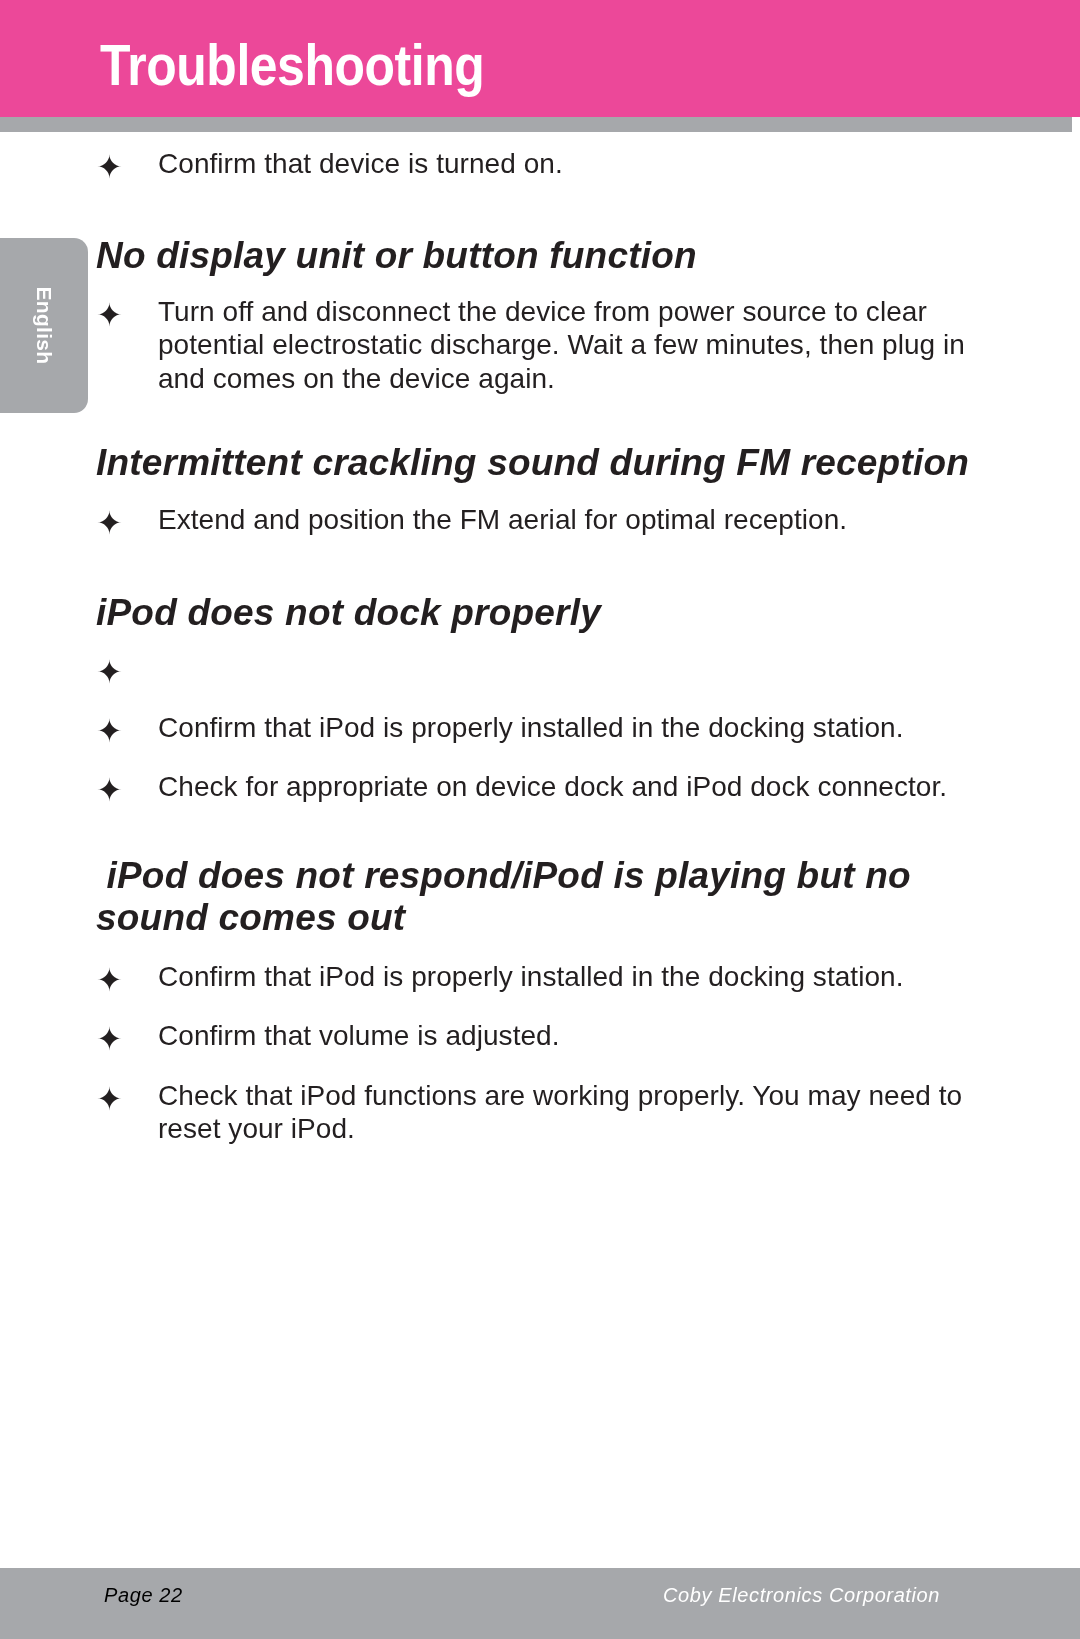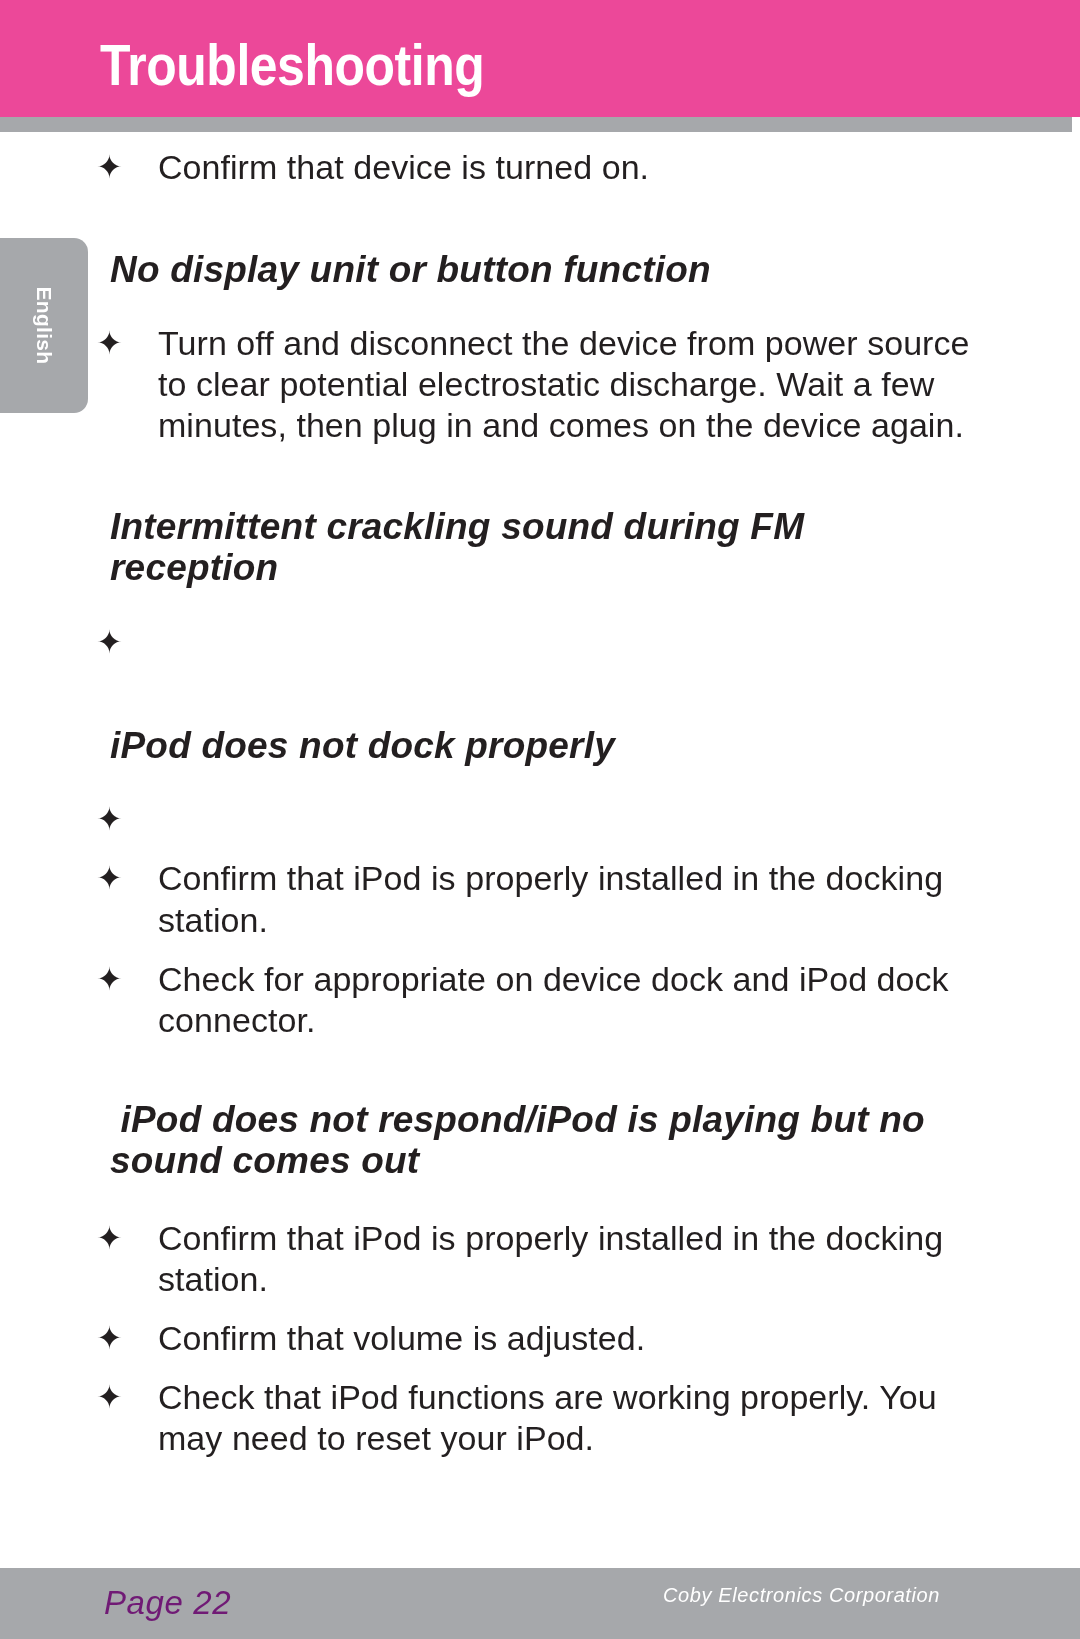--- a/index.html
+++ b/index.html
@@ -87,21 +87,21 @@
   }
 
   .section-heading {
     color: #231f20;
     font-family: "Liberation Sans Narrow", "Liberation Sans", sans-serif;
     font-style: italic;
     font-weight: bold;
     font-size: 37px;
     line-height: 1.12;
     letter-spacing: 0.2px;
-    margin: 14px;
+    margin: 0;
     padding: 0 95px 0 96px;
     white-space: pre-wrap;
   }
 
   .bullet-row {
     display: flex;
     align-items: flex-start;
     padding: 0 85px 0 96px;
   }
   .bullet-mark {
@@ -109,42 +109,42 @@
     width: 62px;
     color: #231f20;
     font-size: 32px;
     line-height: 1.285;
     text-align: left;
   }
   .bullet-text {
     flex: 1 1 auto;
     color: #231f20;
     font-family: "Liberation Sans Narrow", "Liberation Sans", sans-serif;
-    font-size: 34px;
+    font-size: 28px;
     line-height: 1.21;
     letter-spacing: 0.05px;
   }
 
   
   .footer-band {
     position: absolute;
     left: 0;
     bottom: 0;
     width: 1080px;
     height: 71px;
     background: #a6a8ab;
   }
   .footer-page {
     position: absolute;
     left: 104px;
     top: 16px;
-    color: #701a75;
+    color: #000000;
     font-family: "Liberation Sans", sans-serif;
     font-style: italic;
-    font-size: 33px;
+    font-size: 20px;
     letter-spacing: 0.6px;
     white-space: nowrap;
   }
   .footer-company {
     position: absolute;
     right: 140px;
     top: 16px;
     color: #ffffff;
     font-family: "Liberation Sans", sans-serif;
     font-style: italic;
@@ -179,20 +179,21 @@
   <div class="bullet-row">
     <span class="bullet-mark">✦</span>
     <span class="bullet-text">Turn off and disconnect the device from power source to clear potential electrostatic discharge. Wait a few minutes, then plug in and comes on the device again.</span>
   </div>
 
   <div style="height:46px"></div>
   <h2 class="section-heading">Intermittent crackling sound during FM reception</h2>
   <div style="height:19px"></div>
   <div class="bullet-row">
     <span class="bullet-mark">✦</span>
+    <span class="bullet-text">Extend and position the FM aerial for optimal reception.</span>
   </div>
 
   <div style="height:48px"></div>
   <h2 class="section-heading">iPod does not dock properly</h2>
   <div style="height:19px"></div>
   <div class="bullet-row">
     <span class="bullet-mark">✦</span>
   </div>
   <div style="height:18px"></div>
   <div class="bullet-row">

